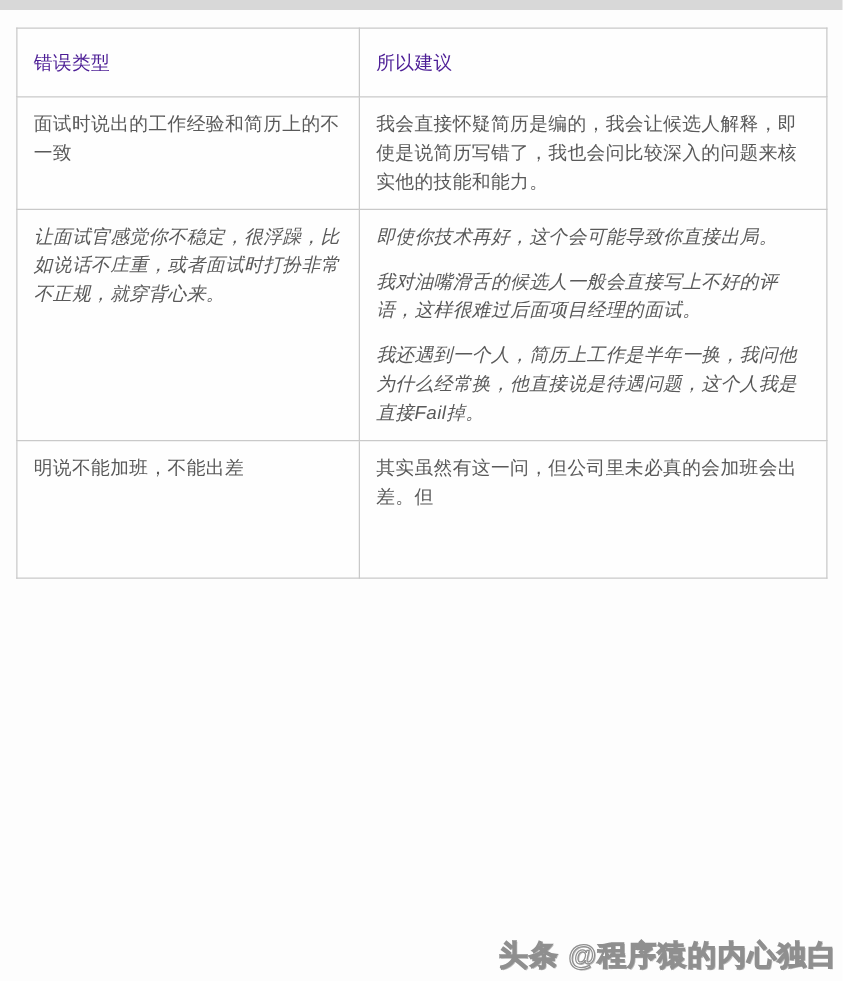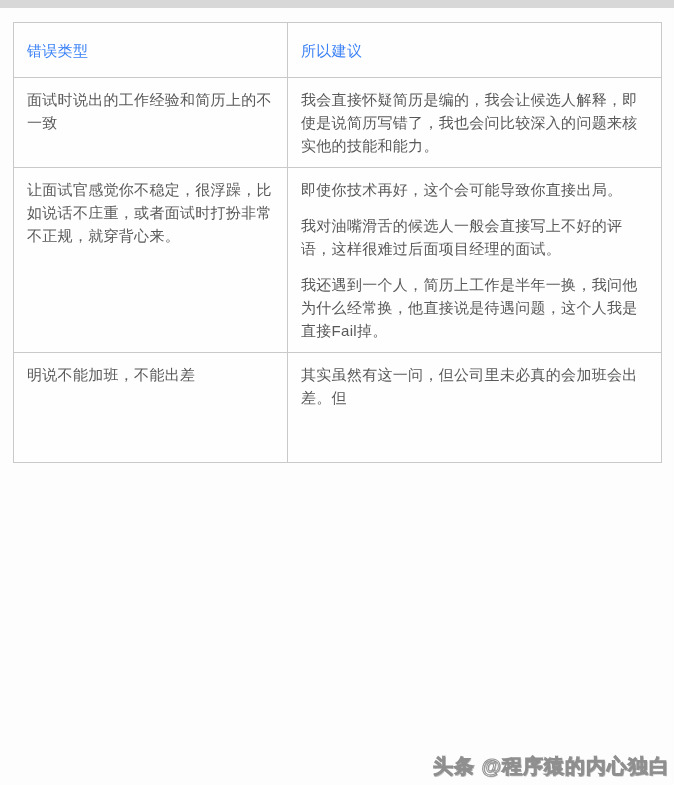--- a/index.html
+++ b/index.html
@@ -43,35 +43,35 @@
     font-size: 15px;
     line-height: 23px;
     color: #595959;
     font-weight: normal;
     letter-spacing: 0.3px;
     word-break: break-word;
   }
   thead th {
     height: 55px;
     vertical-align: middle;
-    color: #3b82f6;
+    color: #4c1d95;
   }
   td p { margin: 0 0 13px 0; }
   td p:last-child { margin-bottom: 0; }
   tr.row-0 td { height: 118px; }
   tr.row-1 td { height: 96px; }
   tr.row-2 td { height: 79px; }
   tr.row-3 td { height: 155px; }
-  tr.row-4 td { height: 150px; }
+  tr.row-4 td { height: 150px; font-style: italic; }
   tr.row-5 td { height: 110px; }
   .watermark {
     position: absolute;
     right: 4px;
     bottom: 5px;
-    font-size: 20px;
+    font-size: 23px;
     font-weight: bold;
     letter-spacing: 1px;
     color: #ffffff;
     -webkit-text-stroke: 1px #8f8f8f;
     text-shadow: 1px 1px 0 #bdbdbd;
     white-space: nowrap;
   }
 </style>
 </head>
 <body>

